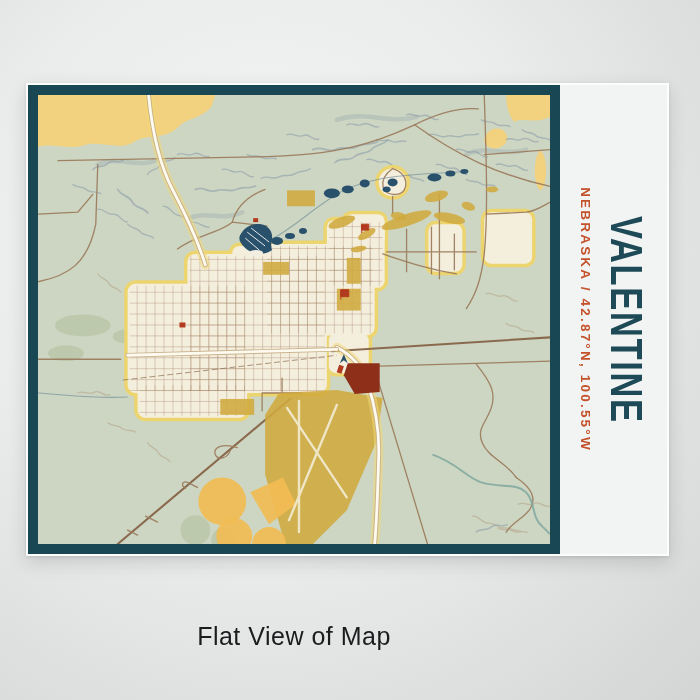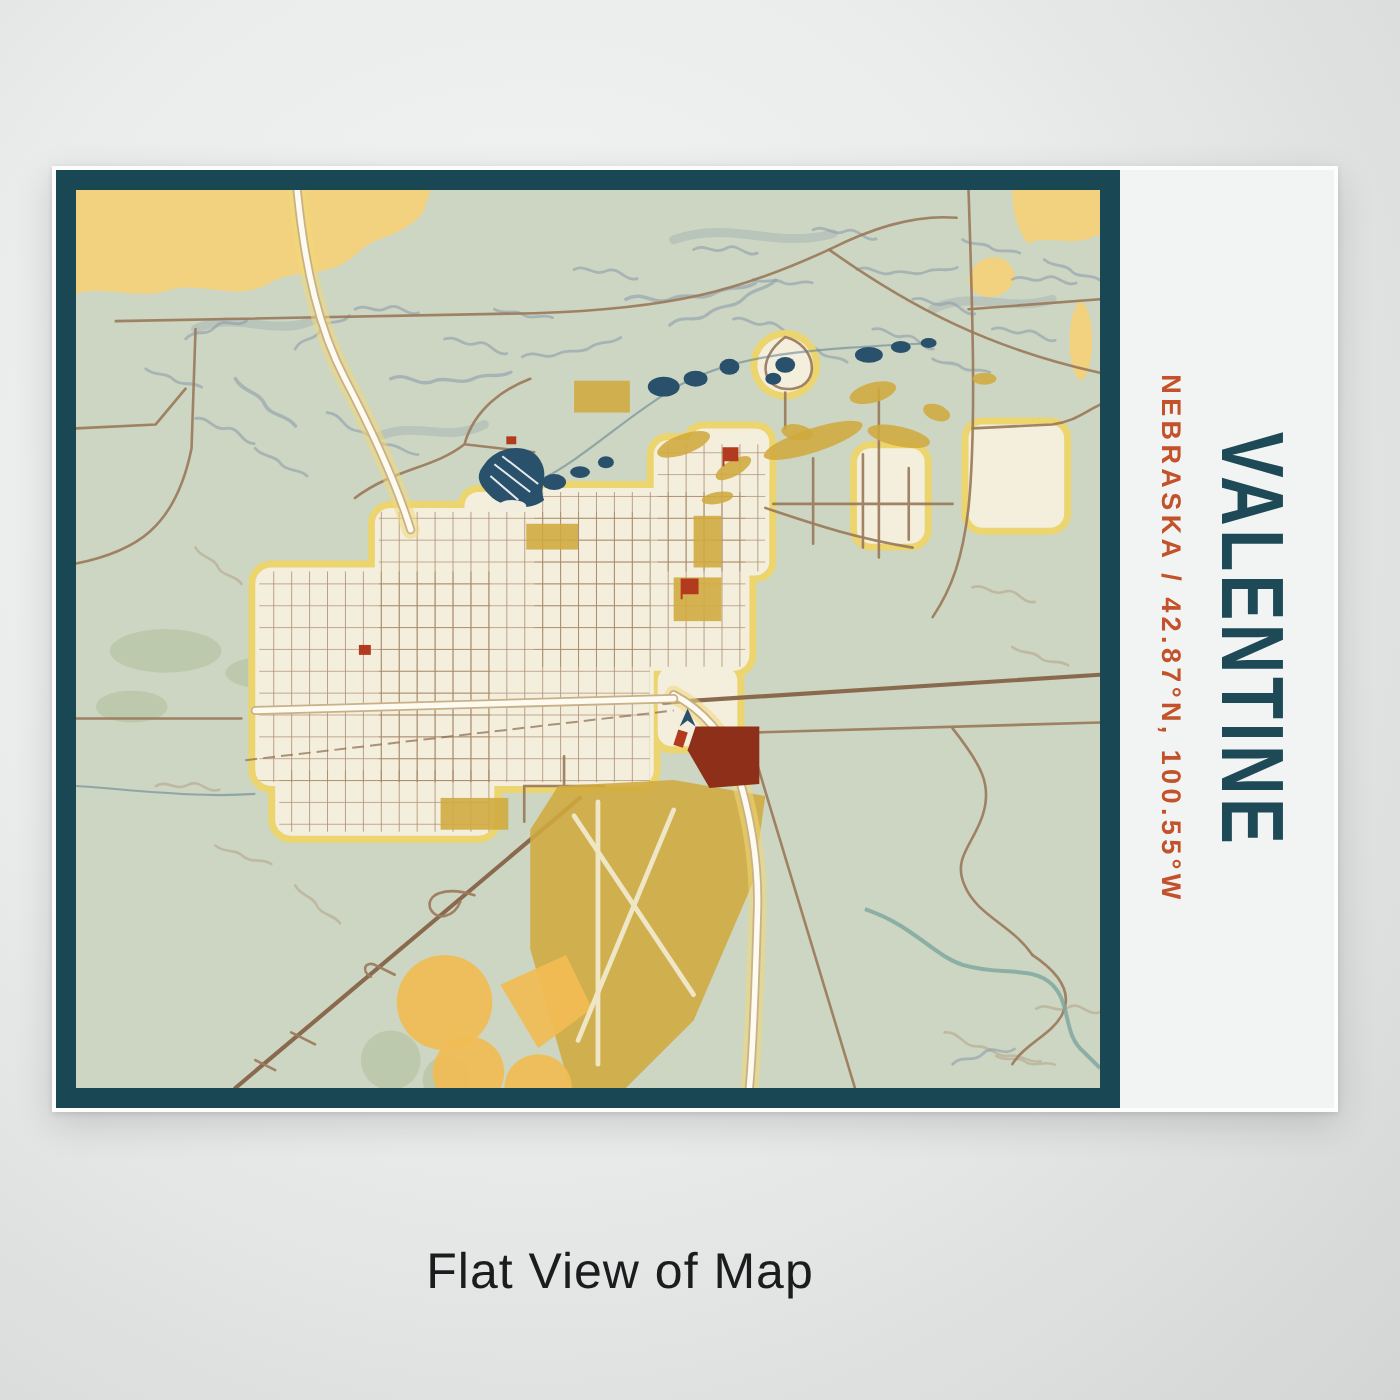--- a/index.html
+++ b/index.html
@@ -60,21 +60,21 @@
     color:var(--title-teal);
     transform:scale(.84,1.08);
   }
   .print-subtitle{
     font-size:13.5px; font-weight:700; letter-spacing:2.2px;
     color:var(--subtitle-orange);
   }
   .caption{
     position:absolute; left:0; top:606px; width:588px; height:60px;
     display:flex; align-items:center; justify-content:center;
-    font-size:25px; color:var(--caption-ink); letter-spacing:.5px;margin-left:16px;
+    font-size:25px; color:var(--caption-ink); letter-spacing:.5px;
   }
   
   .sand{fill:var(--sand-yellow);}
   .sqb{stroke:var(--terrain-blue); fill:none; stroke-width:1.4; opacity:.62; stroke-linecap:round;}
   .sqt{stroke:var(--terrain-tan); fill:none; stroke-width:1.3; opacity:.55; stroke-linecap:round;}
   .shade{stroke:var(--terrain-blue); fill:none; stroke-width:4.5; opacity:.32; stroke-linecap:round;}
   .trees{fill:#bdc9ad;}
   .water{fill:var(--water-blue);}
   .creek{stroke:#5d7d90; fill:none; stroke-width:1.1; opacity:.55;}
   .urbhalo{fill:var(--urban-cream); stroke:var(--urban-halo); stroke-width:7;}

